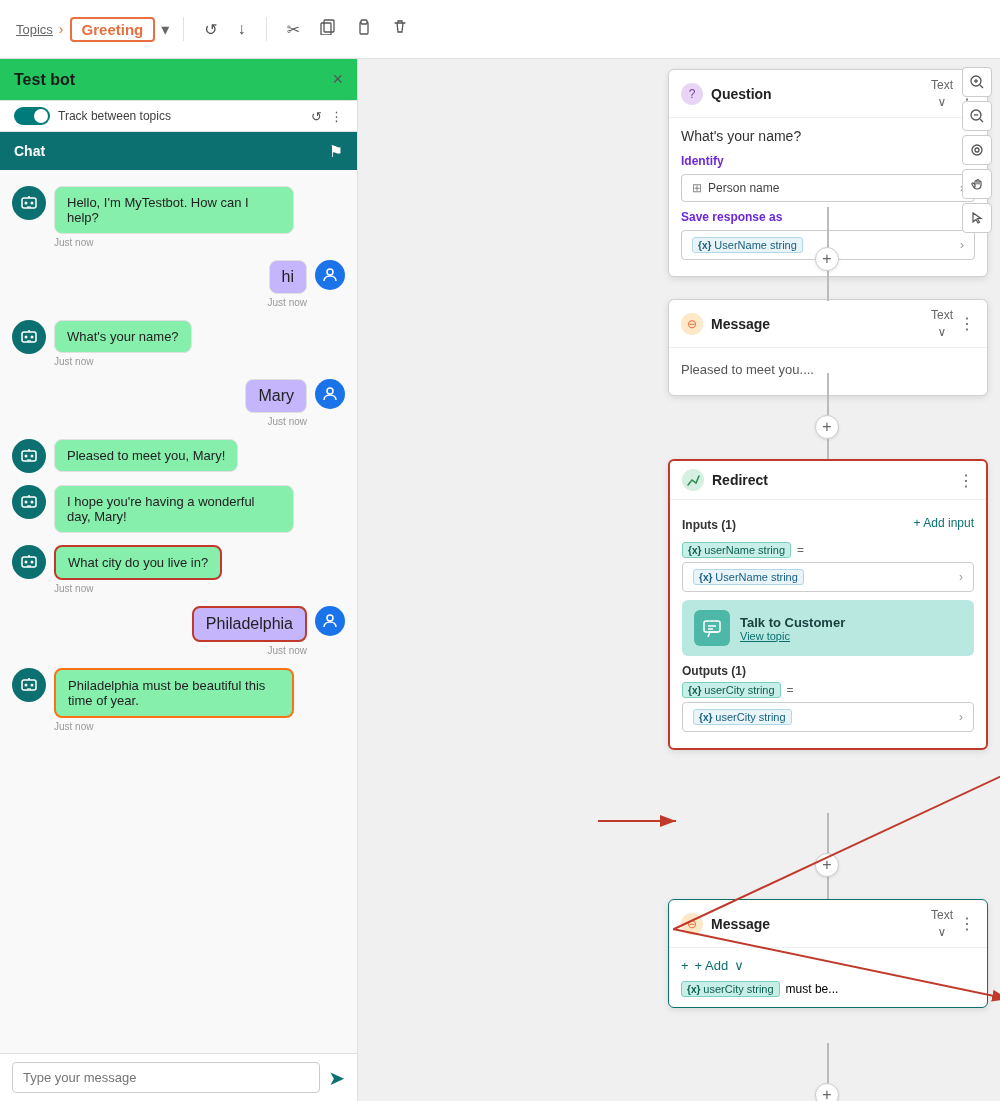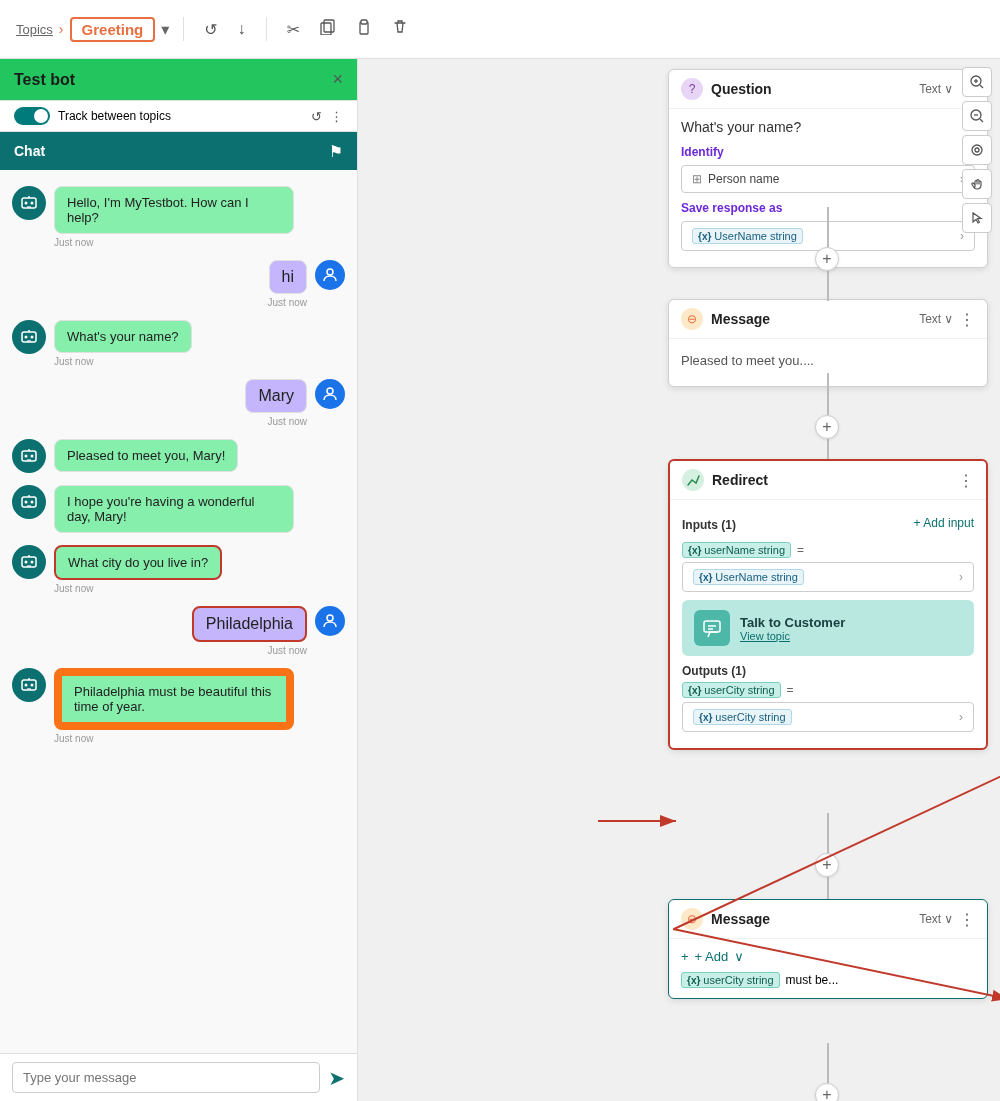--- a/index.html
+++ b/index.html
@@ -42,21 +42,21 @@
     }
     .track-toggle { display: flex; align-items: center; gap: 8px; }
     .toggle-switch {
       width: 36px; height: 18px; background: #007b7b; border-radius: 9px;
       position: relative; cursor: pointer;
     }
     .toggle-switch::after {
       content: ''; position: absolute; right: 2px; top: 2px;
       width: 14px; height: 14px; background: #fff; border-radius: 50%;
     }
-    .track-label { color: #000000; font-size: 12px; }
+    .track-label { color: #404040; font-size: 12px; }
     .subheader-icons { display: flex; gap: 8px; color: #555; }
 
     .chat-tab-bar {
       display: flex; align-items: center; justify-content: space-between;
       padding: 0 14px; background: #0d7070; color: #fff; height: 38px;
     }
     .chat-tab-label { font-weight: 600; font-size: 14px; }
     .chat-tab-icon { font-size: 16px; cursor: pointer; }
 
     .chat-messages { flex: 1; overflow-y: auto; padding: 16px 12px; background: #f9f9f9; display: flex; flex-direction: column; gap: 12px; }
@@ -94,21 +94,21 @@
       display: flex; align-items: center; justify-content: space-between;
       padding: 8px 12px; border-bottom: 1px solid #f0f0f0;
     }
     .node-header-left { display: flex; align-items: center; gap: 8px; }
     .node-icon { width: 22px; height: 22px; border-radius: 50%; display: flex; align-items: center; justify-content: center; font-size: 12px; }
     .node-icon-question { background: #e8d5f5; color: #7b3fa0; }
     .node-icon-message { background: #fde8c8; color: #e87040; }
     .node-icon-redirect { background: #d5f0e0; color: #2a8a50; }
     .node-title { font-weight: 600; font-size: 14px; color: #222; }
     .node-header-right { display: flex; align-items: center; gap: 6px; color: #666; font-size: 12px; }
-    .node-type-btn { display: flex; align-items: center; gap: 3px; cursor: pointer; }
+    .node-type-btn { display: flex; align-items: center; gap: 3px; cursor: pointer; flex-direction: column; }
     .node-menu { cursor: pointer; font-size: 16px; color: #666; }
 
     .node-body { padding: 10px 12px; }
     .node-question-text { font-size: 14px; color: #333; margin-bottom: 10px; }
 
     .node-section-label { font-weight: 600; font-size: 12px; color: #6d28d9; margin-bottom: 6px; }
     .node-field {
       border: 1px solid #ccc; border-radius: 4px; padding: 6px 10px;
       display: flex; align-items: center; justify-content: space-between;
       background: #fff; margin-bottom: 6px; font-size: 12px; color: #444;
@@ -368,21 +368,21 @@
         <div class="bot-avatar">
           <svg width="18" height="18" viewBox="0 0 18 18" fill="none">
               <rect x="2" y="4" width="14" height="10" rx="2" stroke="#fff" stroke-width="1.5"></rect>
               <circle cx="6" cy="9" r="1.5" fill="#fff"></circle>
               <circle cx="12" cy="9" r="1.5" fill="#fff"></circle>
               <path d="M7 13h4" stroke="#fff" stroke-width="1.2"></path>
               <path d="M9 4V2" stroke="#fff" stroke-width="1.5"></path>
             </svg>
         </div>
         <div>
-          <div class="msg-bubble-bot" style="border: 8px solid #f97316;">Philadelphia must be beautiful this time of year.</div>
+          <div class="msg-bubble-bot" style="border: 2px solid #f97316;">Philadelphia must be beautiful this time of year.</div>
           <div class="msg-timestamp">Just now</div>
         </div>
       </div>
     </div>
 
     <div class="chat-input-bar">
       <input class="chat-input" type="text" placeholder="Type your message" style="">
       <button class="send-btn">➤</button>
     </div>
   </div>

